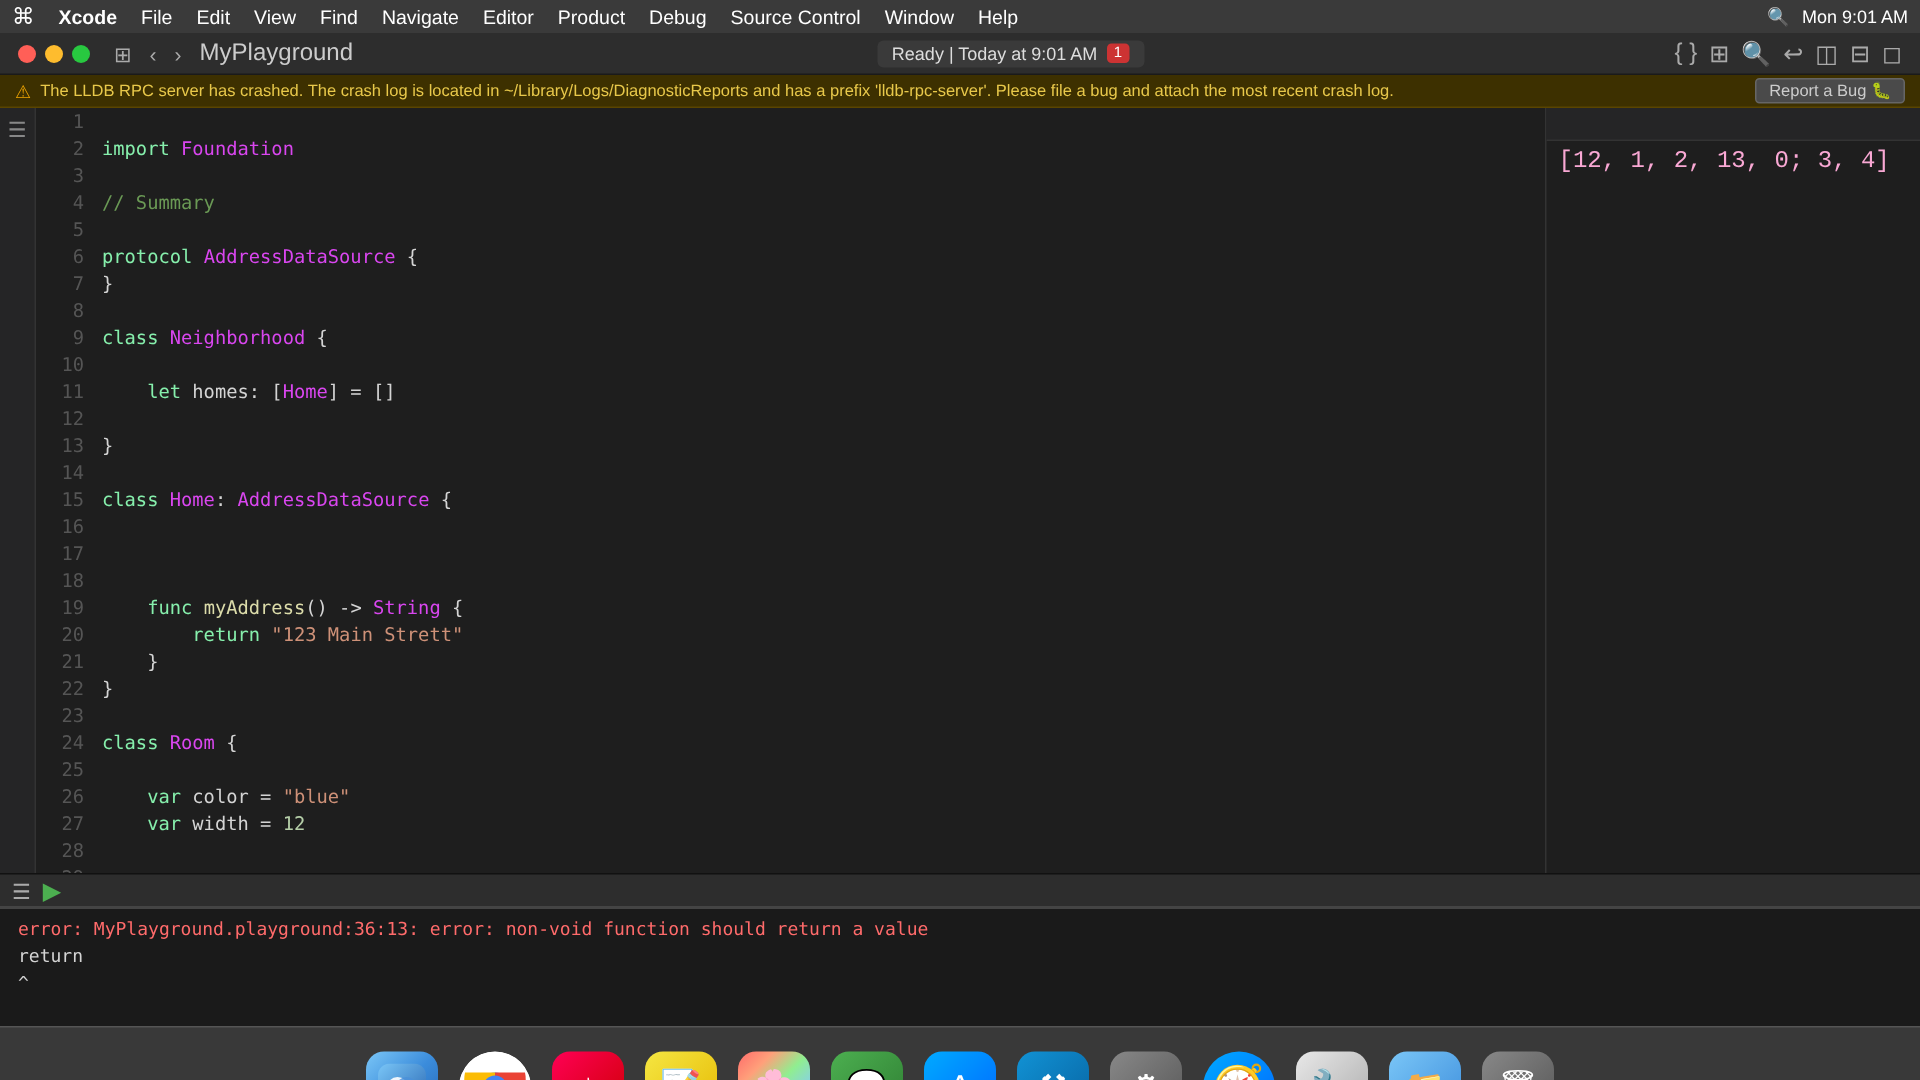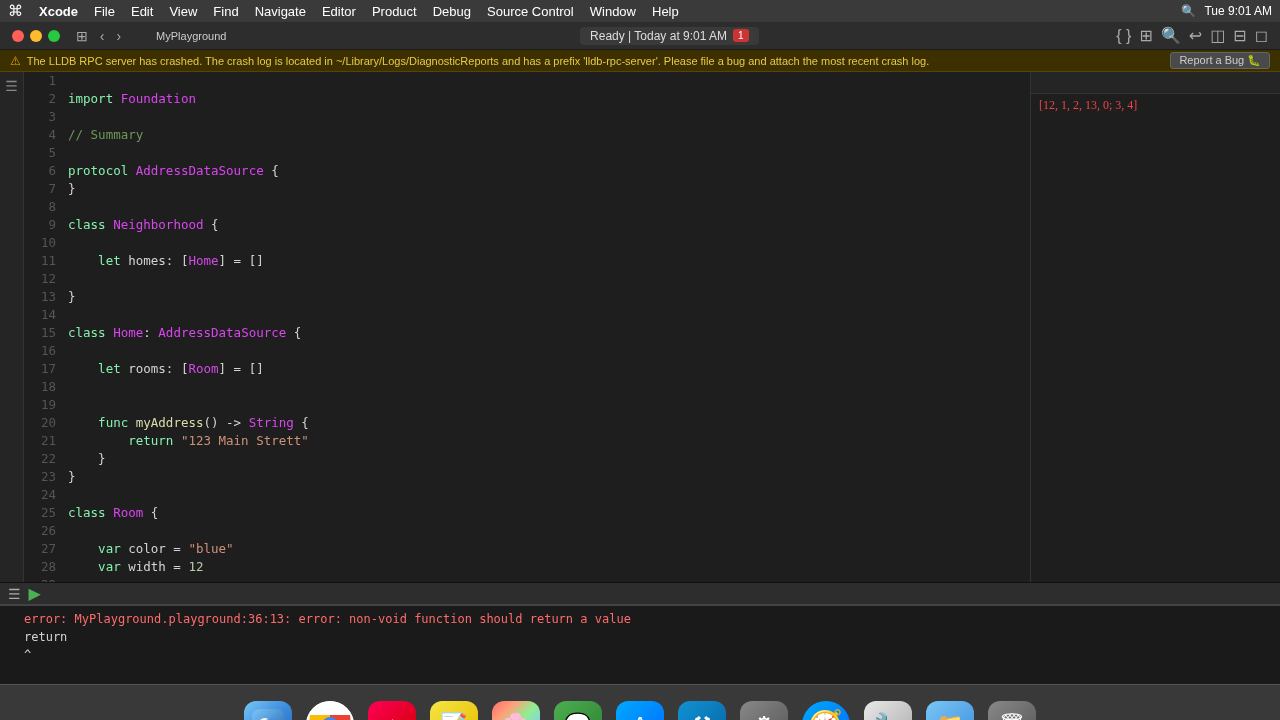--- a/index.html
+++ b/index.html
@@ -27,21 +27,21 @@
       display: flex; align-items: center;
       border-bottom: 1px solid #1a1a1a;
     }
     .traffic-lights { display: flex; align-items: center; gap: 6px; padding: 0 12px; }
     .tl { width: 12px; height: 12px; border-radius: 50%; }
     .tl.red { background: #ff5f57; }
     .tl.yellow { background: #febc2e; }
     .tl.green { background: #28c840; }
     .titlebar-nav { display: flex; align-items: center; gap: 4px; }
     .nav-btn { color: #aaa; font-size: 14px; padding: 0 4px; cursor: pointer; }
-    .breadcrumb-path { color: #ccc; font-size: 11px; padding: 0 8px; margin-left: 23px; }
+    .breadcrumb-path { color: #ccc; font-size: 16px; padding: 0 8px; }
     .titlebar-spacer { flex: 1; }
     .ready-pill {
       background: #3a3a3a; border-radius: 4px;
       padding: 2px 10px; font-size: 12px; color: #ddd;
       display: flex; align-items: center; gap: 6px;
     }
     .error-badge { background: #cc3333; color: white; border-radius: 3px; font-size: 10px; padding: 1px 5px; }
     .toolbar-right { display: flex; align-items: center; gap: 8px; padding: 0 12px; }
     .tb-icon { color: #aaa; font-size: 16px; cursor: pointer; }
     
@@ -112,41 +112,41 @@
       display: flex; flex-direction: column;
     }
     .result-header {
       height: 22px; background: #252526;
       border-bottom: 1px solid #333;
       display: flex; align-items: center;
       padding: 0 8px; font-size: 11px; color: #999;
     }
     .result-content {
       flex: 1; padding: 4px 8px;
-      font-family: Liberation Serif, serif;
-      font-size: 12px; color: #ef4444;
+      font-family: Liberation Mono, monospace;
+      font-size: 16px; color: #f9a8d4;
     }
     
     
     #editor-toolbar {
       height: 22px; background: #2d2d2d;
       border-top: 1px solid #111;
       display: flex; align-items: center;
       padding: 0 8px; gap: 8px;
     }
     .etb-btn { color: #aaa; font-size: 14px; cursor: pointer; }
     .play-btn { color: #4caf50; font-size: 16px; cursor: pointer; }
     
     
     #output {
       height: 80px; background: #1a1a1a;
       border-top: 2px solid #444;
       font-family: 'SF Mono', 'Menlo', monospace;
       font-size: 12px; color: #d4d4d4;
-      padding: 4px 24px;
+      padding: 4px 12px;
       overflow: hidden;
     }
     .output-error { color: #ff6b6b; }
     .output-line { line-height: 18px; }
     
     
     #dock {
       height: 80px; background: rgba(60,60,60,0.9);
       border-top: 1px solid #555;
       display: flex; align-items: center;
@@ -192,21 +192,21 @@
   <span class="menu-item">Navigate</span>
   <span class="menu-item">Editor</span>
   <span class="menu-item">Product</span>
   <span class="menu-item">Debug</span>
   <span class="menu-item">Source Control</span>
   <span class="menu-item">Window</span>
   <span class="menu-item">Help</span>
   <div class="menu-spacer"></div>
   <div class="menu-status">
     <span>🔍</span>
-    <span>Tue 9:01 AM</span>
+    <span>Mon 9:01 AM</span>
   </div>
 </div>
 
 <div id="titlebar">
   <div class="traffic-lights">
     <div class="tl red"></div>
     <div class="tl yellow"></div>
     <div class="tl green"></div>
   </div>
   <div class="titlebar-nav">
@@ -288,21 +288,20 @@
         <div class="code-line"><span class="plain">}</span></div>
         <div class="code-line">&nbsp;</div>
         <div class="code-line"><span class="kw">class</span> <span class="type">Neighborhood</span> <span class="plain">{</span></div>
         <div class="code-line">&nbsp;</div>
         <div class="code-line"><span class="plain">    </span><span class="kw">let</span><span class="plain"> homes: [</span><span class="type">Home</span><span class="plain">] = []</span></div>
         <div class="code-line">&nbsp;</div>
         <div class="code-line"><span class="plain">}</span></div>
         <div class="code-line">&nbsp;</div>
         <div class="code-line"><span class="kw">class</span> <span class="type">Home</span><span class="plain">: </span><span class="type">AddressDataSource</span> <span class="plain">{</span></div>
         <div class="code-line">&nbsp;</div>
-        <div class="code-line"><span class="plain">    </span><span class="kw">let</span><span class="plain"> rooms: [</span><span class="type">Room</span><span class="plain">] = []</span></div>
         <div class="code-line">&nbsp;</div>
         <div class="code-line">&nbsp;</div>
         <div class="code-line"><span class="plain">    </span><span class="kw">func</span> <span class="fn">myAddress</span><span class="plain">() -&gt; </span><span class="type">String</span> <span class="plain">{</span></div>
         <div class="code-line"><span class="plain">        </span><span class="kw">return</span> <span class="str">"123 Main Strett"</span></div>
         <div class="code-line"><span class="plain">    }</span></div>
         <div class="code-line"><span class="plain">}</span></div>
         <div class="code-line">&nbsp;</div>
         <div class="code-line"><span class="kw">class</span> <span class="type">Room</span> <span class="plain">{</span></div>
         <div class="code-line">&nbsp;</div>
         <div class="code-line"><span class="plain">    </span><span class="kw">var</span><span class="plain"> color = </span><span class="str">"blue"</span></div>

